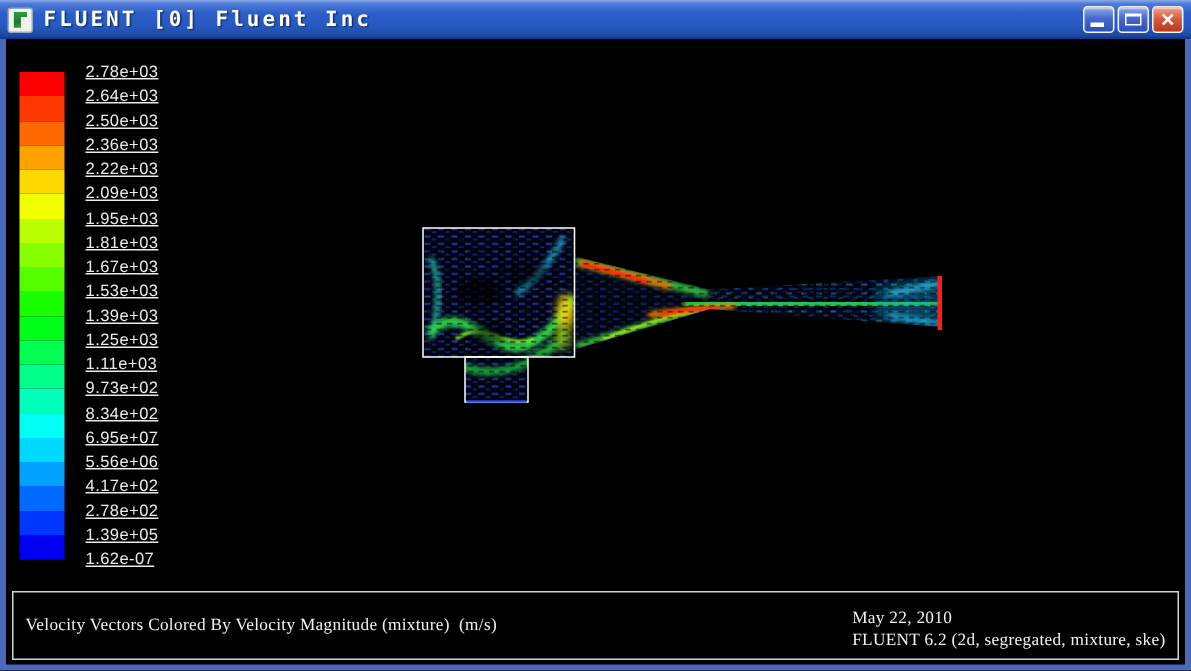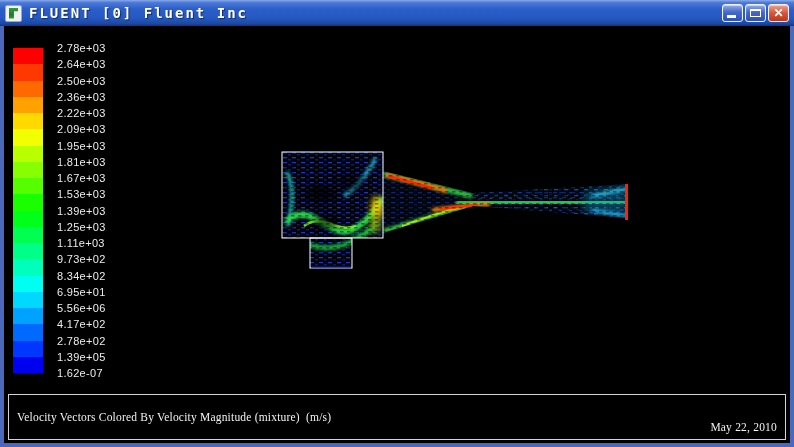--- a/index.html
+++ b/index.html
@@ -28,21 +28,21 @@
     line-height:16px;text-align:center;}
   
   .content{position:absolute;top:26px;left:4px;right:4px;bottom:4px;background:#000;}
   .plot-svg{position:absolute;inset:0;width:100%;height:100%;}
   
   .legend-bar{position:absolute;left:9px;top:22px;width:30px;height:325px;
     display:flex;flex-direction:column;}
   .legend-band{flex:1;}
   .legend-labels{position:absolute;left:53px;top:13.9px;}
   .legend-label{height:16.25px;display:flex;align-items:center;color:#ececec;
-    font:11px "Liberation Sans",sans-serif;letter-spacing:.3px;}
+    font:11px "Liberation Sans",sans-serif;letter-spacing:.3px;text-decoration:underline;}
   
   .caption-box{position:absolute;left:4px;right:4px;bottom:3px;height:46px;
     border:1px solid #d4d4d4;box-sizing:border-box;display:flex;justify-content:space-between;
     padding:0 8px;color:#f2f2f2;font-family:Liberation Serif, serif;}
   .caption-left{align-self:center;font-size:11.5px;white-space:pre;letter-spacing:.2px;}
   .caption-right{align-self:flex-end;padding-bottom:3px;font-size:11.5px;line-height:1.35;letter-spacing:.2px;}
 </style>
 </head>
 <body>
 
@@ -178,29 +178,30 @@
         <div class="legend-label">2.09e+03</div>
         <div class="legend-label">1.95e+03</div>
         <div class="legend-label">1.81e+03</div>
         <div class="legend-label">1.67e+03</div>
         <div class="legend-label">1.53e+03</div>
         <div class="legend-label">1.39e+03</div>
         <div class="legend-label">1.25e+03</div>
         <div class="legend-label">1.11e+03</div>
         <div class="legend-label">9.73e+02</div>
         <div class="legend-label">8.34e+02</div>
-        <div class="legend-label">6.95e+01</div>
+        <div class="legend-label">6.95e+07</div>
         <div class="legend-label">5.56e+06</div>
         <div class="legend-label">4.17e+02</div>
         <div class="legend-label">2.78e+02</div>
         <div class="legend-label">1.39e+05</div>
         <div class="legend-label">1.62e-07</div>
       </div>
 
     <div class="caption-box">
       <div class="caption-left">Velocity Vectors Colored By Velocity Magnitude (mixture)  (m/s)</div>
       <div class="caption-right">
         <div>May 22, 2010</div>
+        <div>FLUENT 6.2 (2d, segregated, mixture, ske)</div>
       </div>
     </div>
 
   </div>
 </div>
 
 </body></html>

